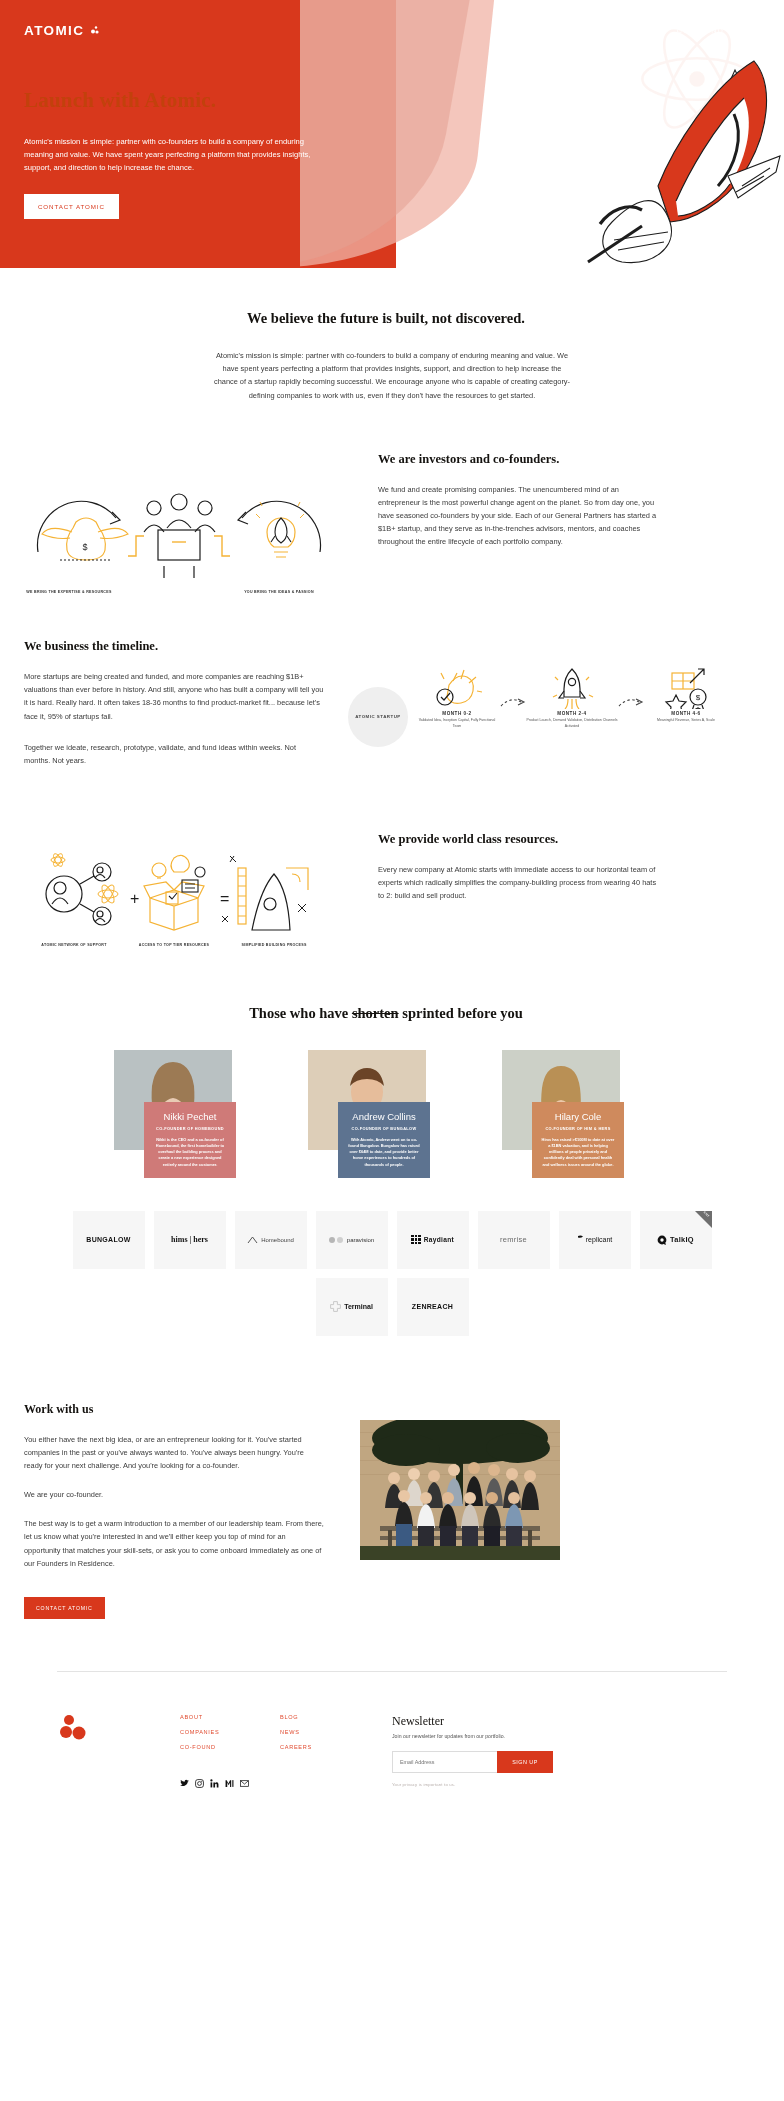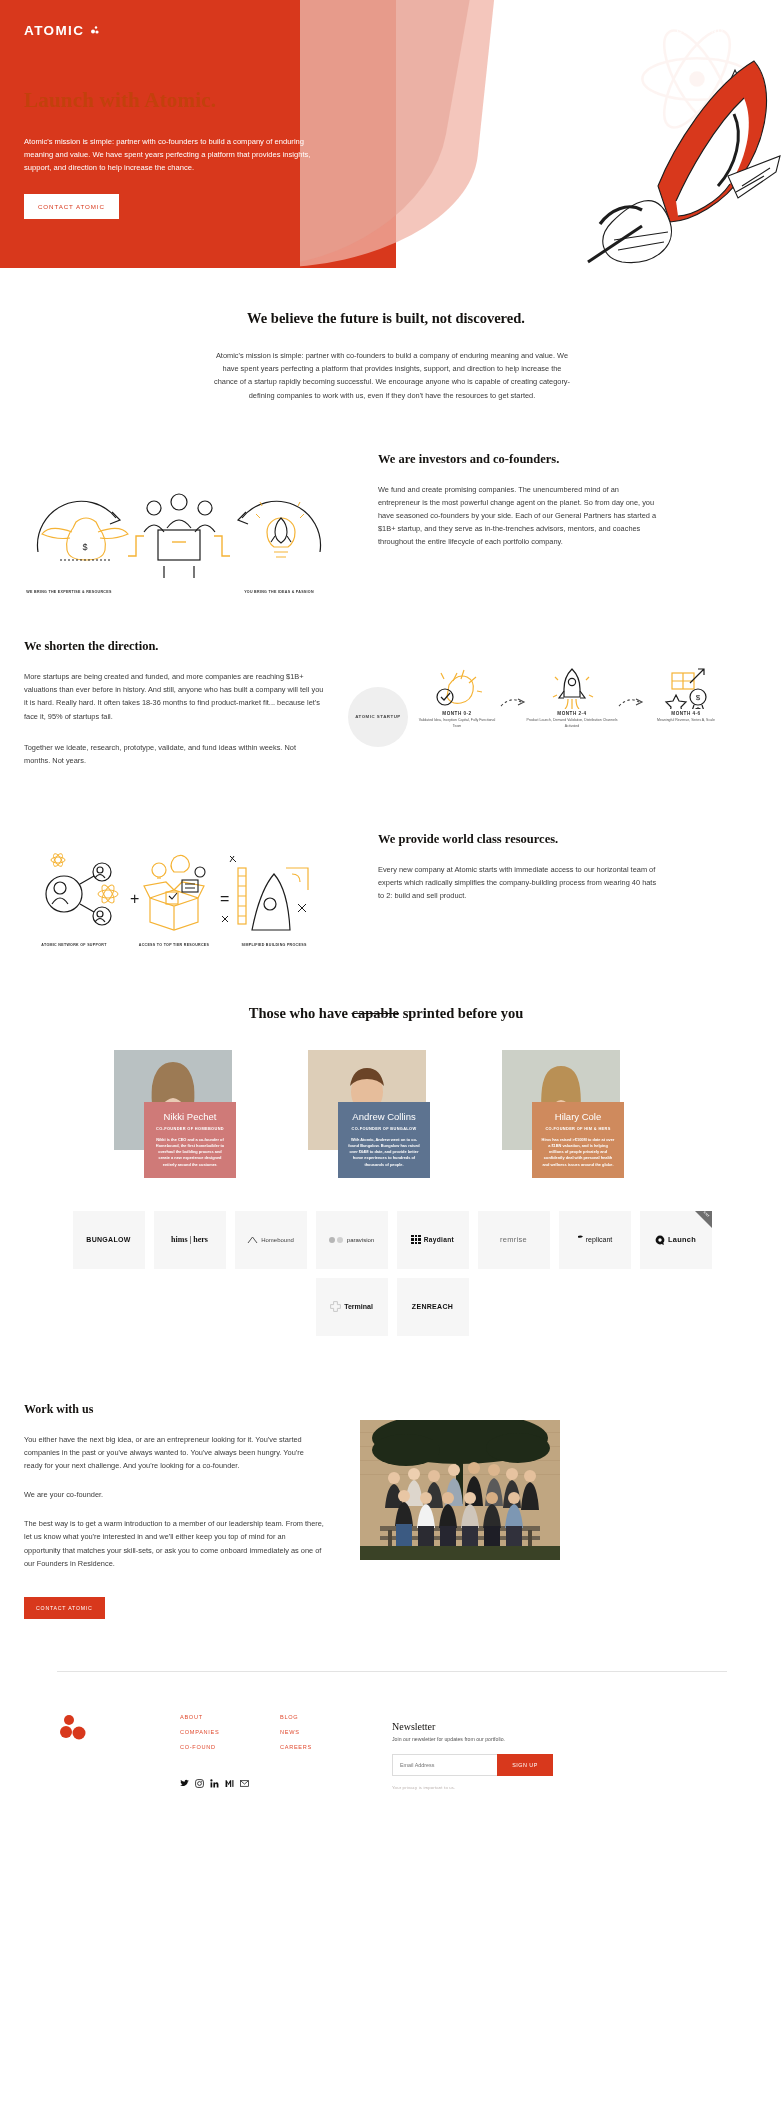--- a/index.html
+++ b/index.html
@@ -126,21 +126,21 @@
   }
 
   
   .footer-rule { width:670px; height:1px; background:#e3e3e3; margin:0 auto; }
   .footer { display:flex; padding:42px 60px 0 60px; box-sizing:border-box; }
   .f-col-links { display:flex; flex-direction:column; gap:9px; }
   .f-link {
     color:#e04b30; font-size:5.6px; letter-spacing:.7px; text-decoration:none; cursor:pointer;
   }
   .social { display:flex; gap:6px; margin-top:20px; align-items:center; }
-  .nl-title { font-family:"Liberation Serif", serif; font-size:10px; margin:7px 0 4px 0; color:#14120f; }
+  .nl-title { font-family:"Liberation Serif", serif; font-size:12px; margin:0 0 4px 0; color:#14120f; }
   .nl-sub { font-size:5.2px; color:#555; margin:0 0 12px 0; }
   .nl-form { display:flex; }
   .nl-input {
     width:105px; height:22px; border:1px solid #dcdcdc; border-right:none;
     font-size:5.4px; padding:0 7px; box-sizing:border-box; color:#9a9a9a;
     font-family:"Liberation Sans", sans-serif; background:#fff; outline:none;
   }
   .nl-btn {
     width:56px; height:22px; background:#d8381c; color:#fff; border:none;
     font-size:5.4px; letter-spacing:.5px; cursor:pointer;
@@ -279,21 +279,21 @@
   <div style="width:282px; margin-left:24px;">
     <h2 class="h2 col-h">We are investors and co-founders.</h2>
     <div class="col-txt">
         <p>We fund and create promising companies. The unencumbered mind of an entrepreneur is the most powerful change agent on the planet. So from day one, you have seasoned co-founders by your side. Each of our General Partners has started a $1B+ startup, and they serve as in-the-trenches advisors, mentors, and coaches throughout the entire lifecycle of each portfolio company.</p>
       </div>
   </div>
 </div>
 
 <div class="wrap split" style="padding:44px 24px 0 24px; box-sizing:border-box;">
   <div style="width:300px;">
-    <h2 class="h2 col-h">We shorten the direction.</h2>
+    <h2 class="h2 col-h">We business the timeline.</h2>
     <div class="col-txt">
       <p>More startups are being created and funded, and more companies are reaching $1B+ valuations than ever before in history. And still, anyone who has built a company will tell you it is hard. Really hard. It often takes 18-36 months to find product-market fit... because let's face it, 95% of startups fail.</p>
       <p style="margin-top:18px;">Together we ideate, research, prototype, validate, and fund ideas within weeks. Not months. Not years.</p>
     </div>
   </div>
 
   <div style="width:412px; margin-left:24px; display:flex; align-items:flex-start; padding-top:26px;">
     <div style="width:60px; height:60px; border-radius:50%; background:#efefef; display:flex; align-items:center; justify-content:center; flex:none; margin-top:22px;">
       <span style="font-size:4.4px; font-weight:bold; letter-spacing:.5px; text-align:center; line-height:1.5; color:#444;">ATOMIC STARTUP</span>
     </div>
@@ -427,21 +427,21 @@
   <div style="width:282px; margin-left:24px;">
     <h2 class="h2 col-h">We provide world class resources.</h2>
     <div class="col-txt">
       <p>Every new company at Atomic starts with immediate access to our horizontal team of experts which radically simplifies the company-building process from wearing 40 hats to 2: build and sell product.</p>
     </div>
   </div>
 </div>
 
 <div class="wrap" style="padding-top:56px; text-align:center;">
   <h2 class="h2 sec-title-c" style="margin-bottom:4px;">
-    <span>Those who have </span><span style="text-decoration:line-through;">capable</span><span> sprinted before you</span>
+    <span>Those who have </span><span style="text-decoration:line-through;">shorten</span><span> sprinted before you</span>
   </h2>
 
   <div class="founders">
 
     <div class="founder">
       <div class="founder-photo" style="background:#b9c1c2;">
         <svg width="118" height="100" viewBox="0 0 118 100">
           <rect width="118" height="100" fill="#b9c1c2"></rect>
           <ellipse cx="59" cy="40" rx="17" ry="21" fill="#e8cbb4"></ellipse>
           <path d="M38 36 q4 -24 21 -24 q17 0 21 24 q2 26 -6 34 q-2 -20 -15 -22 q-13 2 -15 22 q-8 -8 -6 -34Z" fill="#9c7a54"></path>
@@ -534,21 +534,21 @@
         <path d="M1 9 L1 1 Q4 0 6 1.6 Q4 3.4 1 2.6" fill="#111"></path>
       </svg>
       <span style="font-size:7px; color:#111;">replicant</span>
     </div>
     <div class="logo-cell">
       <svg width="10" height="10" viewBox="0 0 10 10" style="margin-right:3px;">
         <circle cx="5" cy="5" r="4.4" fill="#111"></circle>
           <circle cx="5" cy="5" r="1.7" fill="#fff"></circle>
         <path d="M6 7 L8.6 9.4" stroke="#111" stroke-width="1.4"></path>
       </svg>
-      <span class="logo-txt" style="font-size:7.4px;">Launch</span>
+      <span class="logo-txt" style="font-size:7.4px;">TalkIQ</span>
       <span class="exit-flag"></span>
       <span class="exit-word">EXIT</span>
     </div>
     <div class="logo-cell">
       <svg width="11" height="11" viewBox="0 0 11 11" style="margin-right:3px;">
         <path d="M3.6 0.6 L7.4 0.6 L7.4 3.6 L10.4 3.6 L10.4 7.4 L7.4 7.4 L7.4 10.4 L3.6 10.4 L3.6 7.4 L0.6 7.4 L0.6 3.6 L3.6 3.6 Z" fill="none" stroke="#c9c9c9" stroke-width="1"></path>
       </svg>
       <span style="font-size:7px; color:#111; font-weight:bold;">Terminal</span>
     </div>
     <div class="logo-cell">

